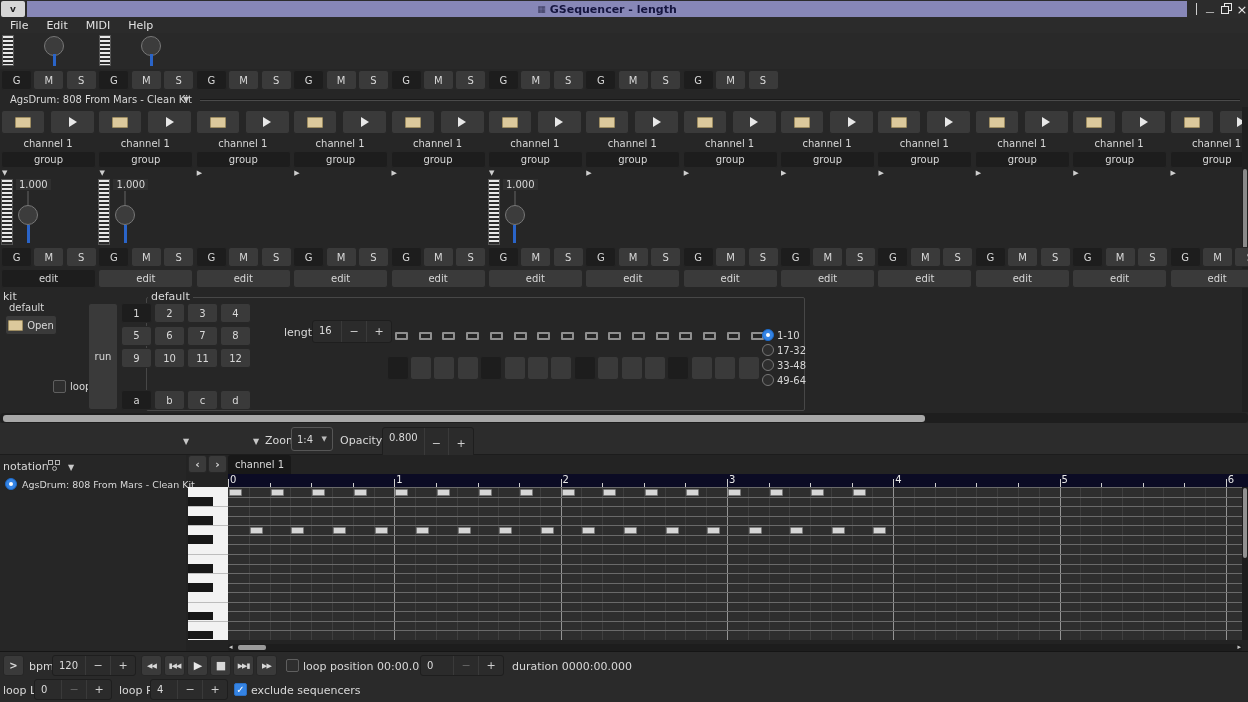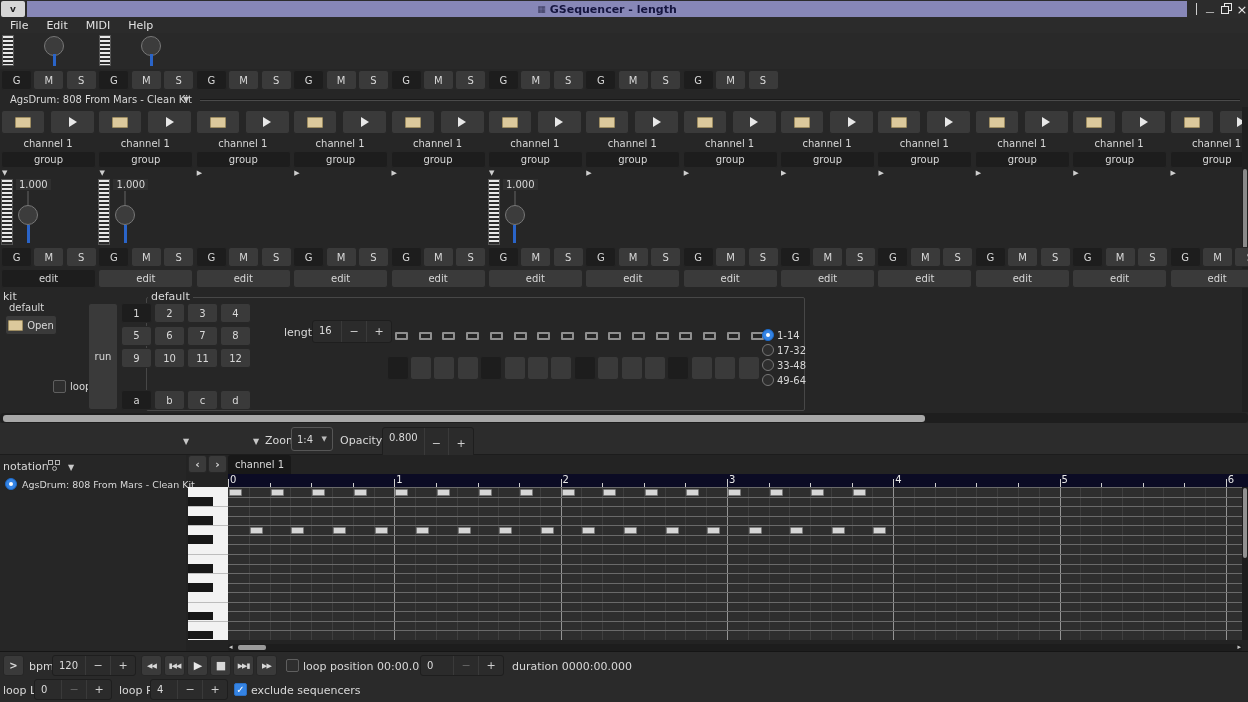--- a/index.html
+++ b/index.html
@@ -375,21 +375,21 @@
         <div class="btn" style="position: absolute; box-sizing: border-box; left: 597.1px; top: 67px; width: 22px; height: 24px;"></div>
         <div class="btn" style="position: absolute; box-sizing: border-box; left: 620.5px; top: 67px; width: 22px; height: 24px;"></div>
         <div class="btn" style="position: absolute; box-sizing: border-box; left: 643.9px; top: 67px; width: 22px; height: 24px;"></div>
         <div class="btn toggled" style="position: absolute; box-sizing: border-box; left: 667.3px; top: 67px; width: 22px; height: 24px;"></div>
         <div class="btn" style="position: absolute; box-sizing: border-box; left: 690.7px; top: 67px; width: 22px; height: 24px;"></div>
         <div class="btn" style="position: absolute; box-sizing: border-box; left: 714.1px; top: 67px; width: 22px; height: 24px;"></div>
         <div class="btn" style="position: absolute; box-sizing: border-box; left: 737.5px; top: 67px; width: 22px; height: 24px;"></div>
       </div>
     <div id="ranges" class="abs" style="left:0;top:0;width:810px;height:124px;">
         <div class="radio sel" style="position: absolute; box-sizing: border-box; left: 762px; top: 40px;"></div>
-        <div style="position: absolute; box-sizing: border-box; left: 777px; top: 41px; font-size: 10px; color: rgb(216, 216, 216);">1-14</div>
+        <div style="position: absolute; box-sizing: border-box; left: 777px; top: 41px; font-size: 10px; color: rgb(216, 216, 216);">1-10</div>
         <div class="radio" style="position: absolute; box-sizing: border-box; left: 762px; top: 55px;"></div>
         <div style="position: absolute; box-sizing: border-box; left: 777px; top: 56px; font-size: 10px; color: rgb(216, 216, 216);">17-32</div>
         <div class="radio" style="position: absolute; box-sizing: border-box; left: 762px; top: 70px;"></div>
         <div style="position: absolute; box-sizing: border-box; left: 777px; top: 71px; font-size: 10px; color: rgb(216, 216, 216); text-align: right;">33-48</div>
         <div class="radio" style="position: absolute; box-sizing: border-box; left: 762px; top: 85px;"></div>
         <div style="position: absolute; box-sizing: border-box; left: 777px; top: 86px; font-size: 10px; color: rgb(216, 216, 216);">49-64</div>
       </div>
   </div>
 
   <div class="abs" style="left:0;top:413px;width:1248px;height:10px;background:#1e1e1e;border-radius:4px;">

